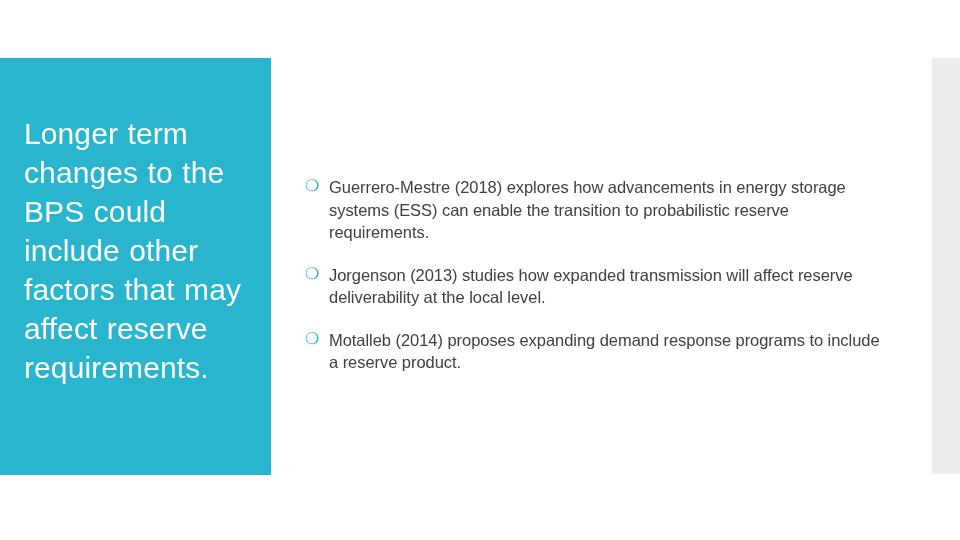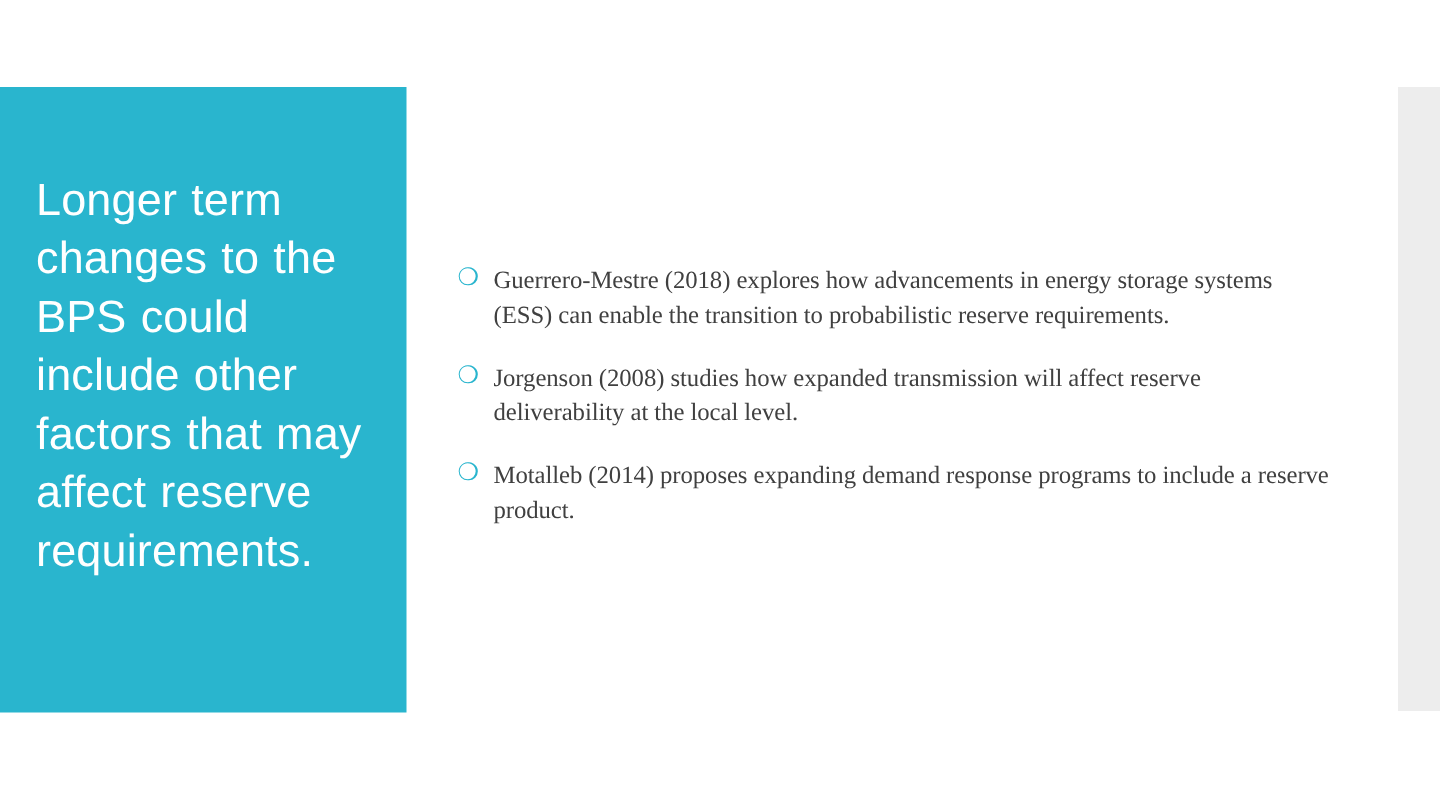--- a/index.html
+++ b/index.html
@@ -95,21 +95,20 @@
   .bullet-marker {
     position: absolute;
     left: 0;
     top: -1px;
     color: #29b5ce;
     font-size: 16px;
     line-height: 22px;
   }
   .bullet-text {
     display: block;
-    font-family: Liberation Serif, serif;
   }
 </style>
 </head>
 <body>
 
 <div class="slide">
 
   <div class="edge-band">
     <div class="seg-top"></div>
     <div class="seg-mid"></div>
@@ -122,21 +121,21 @@
 
   <div class="body-area">
 
     <div class="bullet">
       <span class="bullet-marker">❍</span>
       <span class="bullet-text">Guerrero-Mestre (2018) explores how advancements in energy storage systems (ESS) can enable the transition to probabilistic reserve requirements.</span>
     </div>
 
     <div class="bullet">
       <span class="bullet-marker">❍</span>
-      <span class="bullet-text">Jorgenson (2008) studies how expanded transmission will affect reserve deliverability at the local level.</span>
+      <span class="bullet-text">Jorgenson (2013) studies how expanded transmission will affect reserve deliverability at the local level.</span>
     </div>
 
     <div class="bullet">
       <span class="bullet-marker">❍</span>
       <span class="bullet-text">Motalleb (2014) proposes expanding demand response programs to include a reserve product.</span>
     </div>
 
   </div>
 
 </div>

